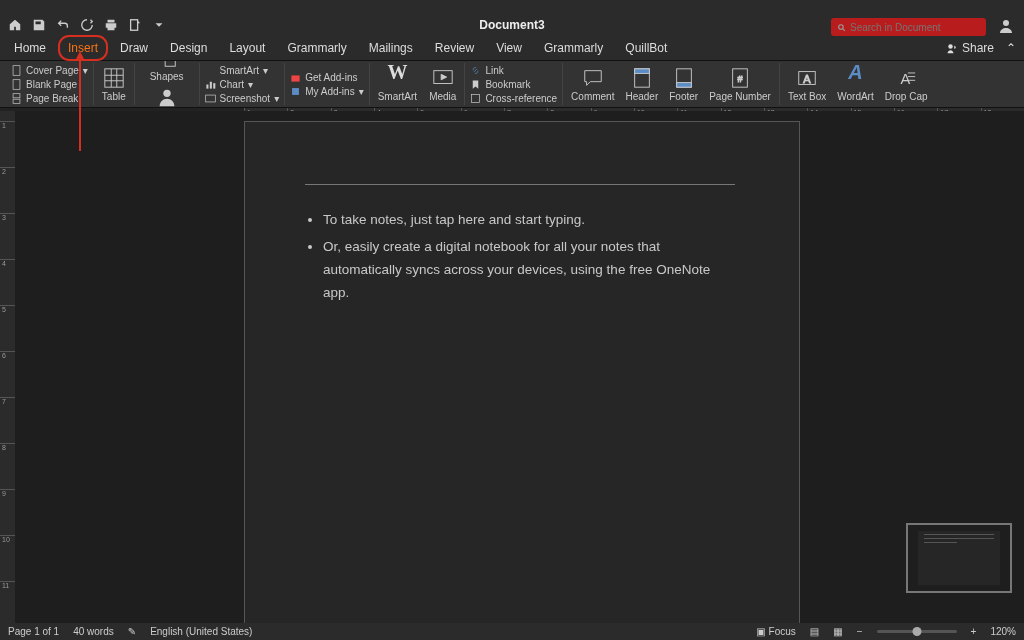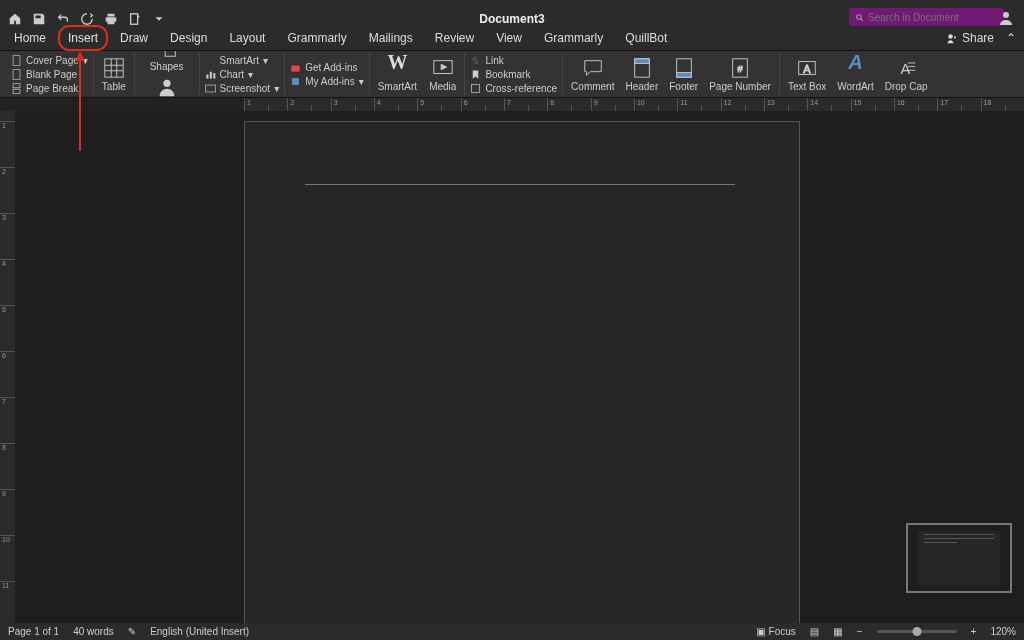--- a/index.html
+++ b/index.html
@@ -1,32 +1,32 @@
 <!DOCTYPE html>
 <html><head>
 <meta charset="utf-8">
 <style>
 * { margin:0; padding:0; box-sizing:border-box; font-family:"Segoe UI",Arial,sans-serif; }
 body { background:#1e1e1e; color:#ccc; width:1024px; height:640px; overflow:hidden; position:relative; }
 svg { display:block; }
 
 
-#titlebar { height:26px; background:#2b2b2b; display:flex; align-items:flex-end; padding:0 8px; position:relative; }
+#titlebar { height:26px; background:#2b2b2b; display:flex; align-items:flex-start; padding:18px 8px; position:relative; }
 #titlebar .qa { display:flex; gap:10px; align-items:center; }
 #titlebar .qa span, #titlebar .qa svg { width:14px; height:14px; color:#ccc; cursor:pointer; }
 #doc-title { position:absolute; left:50%; transform:translateX(-50%); font-size:12px; font-weight:bold; color:#eee; }
-#titlebar .search-wrap { position:absolute; right:20px; display:flex; align-items:center; background:#701a75; border-radius:3px; padding:2px 6px; width:155px; height:18px; }
+#titlebar .search-wrap { position:absolute; right:38px; display:flex; align-items:center; background:#b91c1c; border-radius:3px; padding:2px 6px; width:155px; height:18px; }
 #titlebar .search-wrap svg { width:11px; height:11px; color:#999; margin-right:4px;}
 #titlebar .search-wrap input { background:transparent; border:0; outline:0; color:#ccc; font-size:10px; width:130px; }
 #titlebar .user-ic { position:absolute; right:10px; width:16px; height:16px; color:#ccc; cursor:pointer;}
 
 
 #tabs { height:25px; background:#2b2b2b; display:flex; align-items:center; padding-left:12px; gap:18px; border-bottom:1px solid #111; position:relative; }
 #tabs .tab { font-size:12px; color:#ddd; cursor:pointer; padding:3px 2px; }
-#tabs .tab.active { color:#e5e5e5; }
+#tabs .tab.active { color:#f97316; }
 #tabs .tab.circled { position:relative; }
 #tabs .tab.circled::after { content:""; position:absolute; left:-8px; right:-8px; top:-3px; bottom:-3px; border:2px solid #d62f1f; border-radius:11px; pointer-events:none; }
 #tabs .share { position:absolute; right:30px; font-size:12px; color:#ddd; cursor:pointer; display:flex; align-items:center; gap:4px; }
 #tabs .expand { position:absolute; right:8px; font-size:12px; color:#ddd; cursor:pointer; }
 
 
 #arrow { position:absolute; left:76px; top:51px; width:10px; height:100px; pointer-events:none; z-index:100; }
 #arrow .head { width:0; height:0; border-left:5px solid transparent; border-right:5px solid transparent; border-bottom:10px solid #d62f1f; margin-left:-1px;}
 #arrow .stem { width:2px; height:90px; background:#d62f1f; margin-left:3px;}
 
@@ -413,36 +413,40 @@
       <div class="vt" style="top: 240px;">6</div>
       <div class="vt" style="top: 286px;">7</div>
       <div class="vt" style="top: 332px;">8</div>
       <div class="vt" style="top: 378px;">9</div>
       <div class="vt" style="top: 424px;">10</div>
       <div class="vt" style="top: 470px;">11</div>
     </div>
   <div id="canvas">
     <div id="page">
       <hr class="rule">
+      <ul>
+        <li>To take notes, just tap here and start typing.</li>
+        <li>Or, easily create a digital notebook for all your notes that automatically syncs across your devices, using the free OneNote app.</li>
+      </ul>
     </div>
     <div id="minimap">
       <div class="mini-page">
           <div class="l"></div>
           <div class="l"></div>
           <div class="l" style="width:40%"></div>
         </div>
     </div>
   </div>
 </div>
 
 <div id="status">
   <span class="sb-item">Page 1 of 1</span>
   <span class="sb-item">40 words</span>
   <span class="sb-item">✎</span>
-  <span class="sb-item">English (United Insert)</span>
+  <span class="sb-item">English (United States)</span>
   <span class="spacer"></span>
   <span class="sb-item">▣ <span>Focus</span></span>
   <span class="sb-item">▤</span>
   <span class="sb-item">▦</span>
   <span class="sb-item">−</span>
   <span class="zoom-slider">
       <span class="knob"></span>
     </span>
   <span class="sb-item">+</span>
   <span class="sb-item">120%</span>

